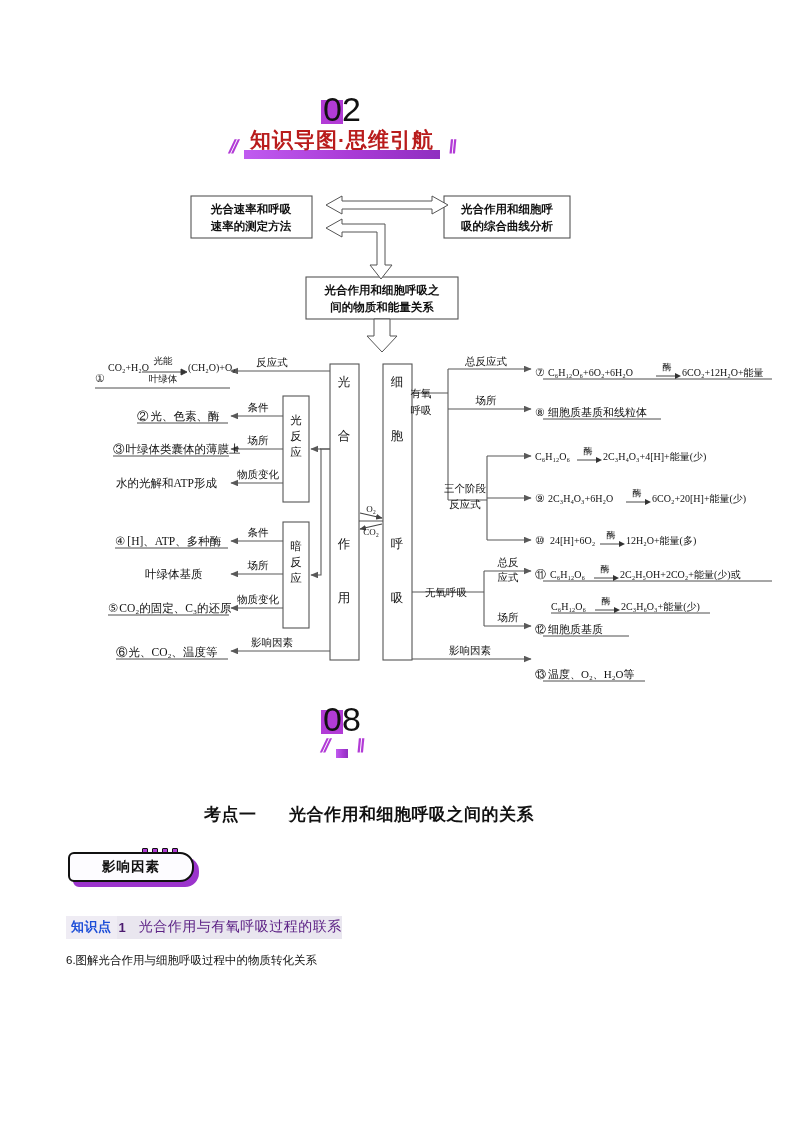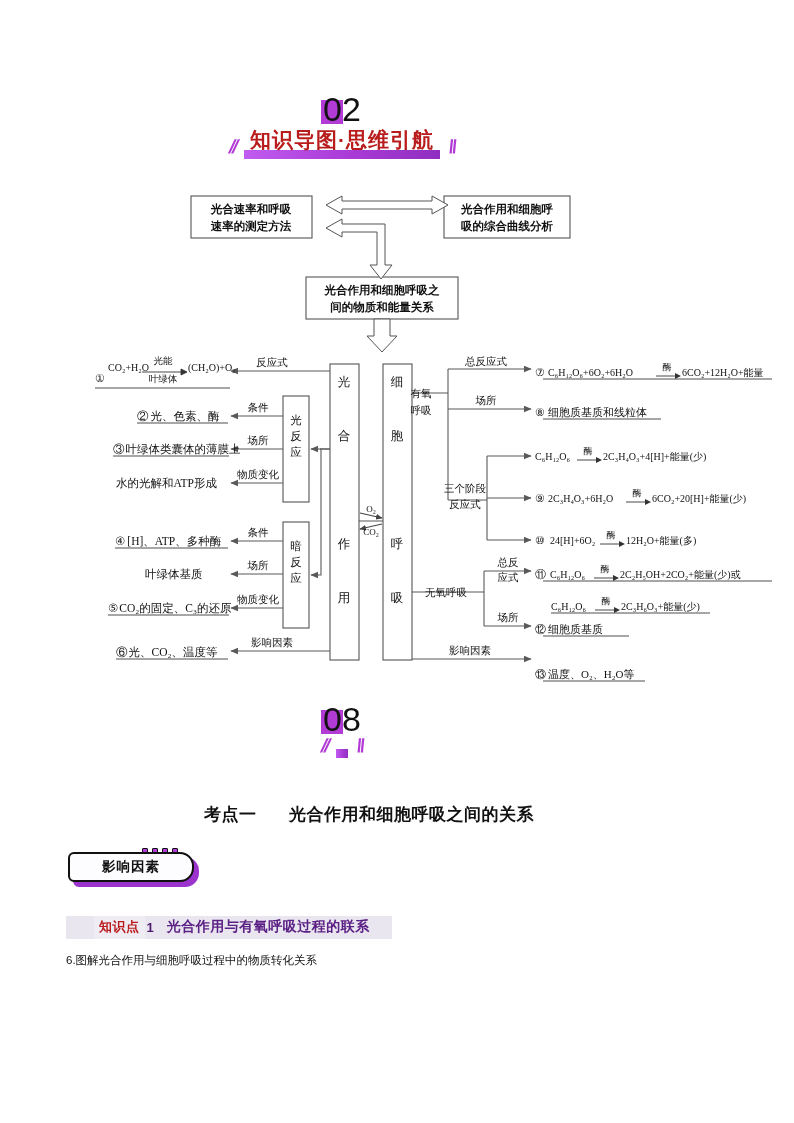--- a/index.html
+++ b/index.html
@@ -102,36 +102,35 @@
   }
 
   
   .zhishidian {
     position:absolute;
     display:flex; align-items:center;
     background:#e9e6ef;
   }
   .zd-tag {
     background:#efecf4;
-    color:#b91c1c;
+    color:#1d4ed8;
     font-family:"Liberation Sans", sans-serif;
     font-weight:700; font-size:13px;
     padding:2px 5px 3px 5px;
     letter-spacing:0.5px;
-    margin-left:28px;
   }
   .zd-num {
     color:#4b1a6f; font-family:"Liberation Sans", sans-serif;
     font-weight:700; font-size:13px; padding:2px 9px 3px 2px;
   }
   .zd-title {
     color:#5c2185;
     font-family:"Liberation Sans", sans-serif;
-    font-weight:700; font-size:14px;
-    padding:2px 22px 3px 4px;
+    font-weight:400; font-size:14px;
+    padding:2px 0 3px 4px;
     letter-spacing:0.5px;
   }
   .para {
     position:absolute;
     font-family:"Liberation Sans", sans-serif;
     font-size:11.5px; color:#141414;
   }
 </style>
 </head>
 <body>

